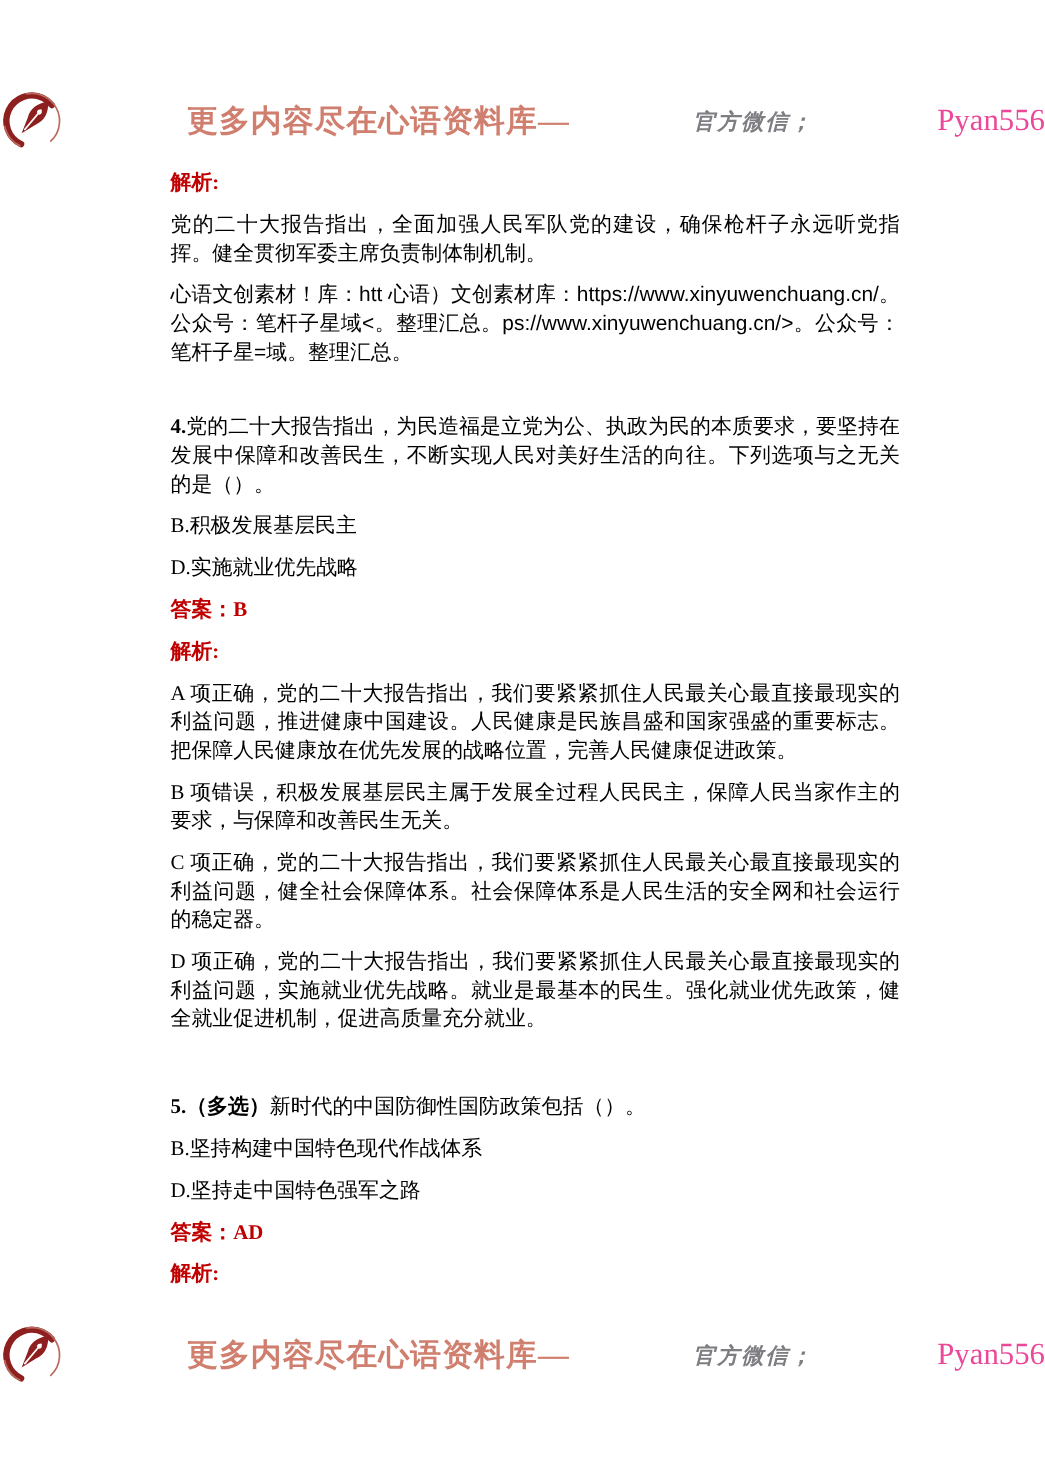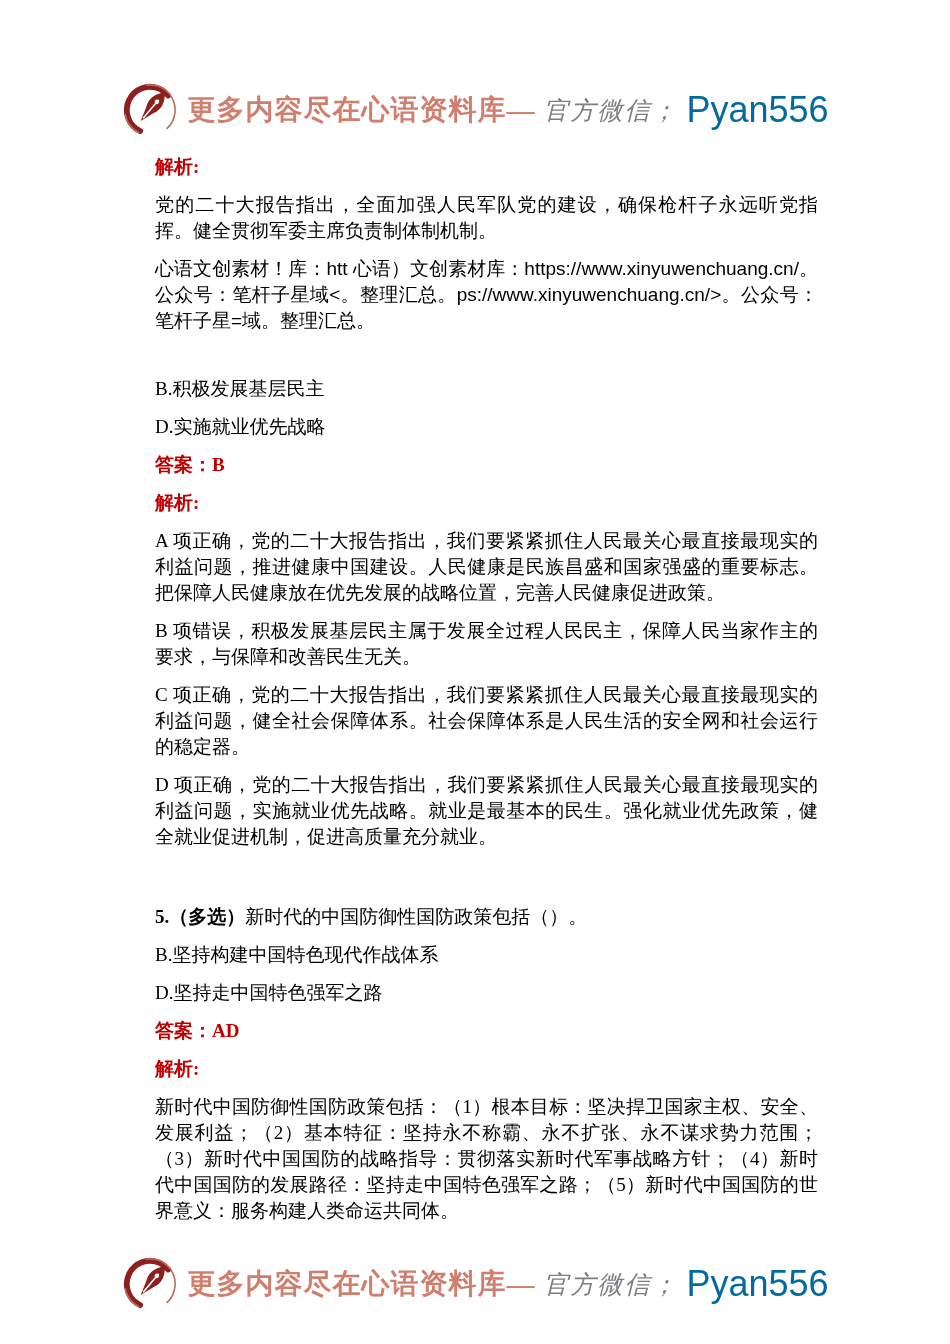--- a/index.html
+++ b/index.html
@@ -10,46 +10,46 @@
     background: #ffffff;
     overflow: hidden;
     font-family: "Liberation Serif", "DejaVu Serif", serif;
     color: #000000;
     box-sizing: border-box;
   }
   
   .wm {
     display: flex;
     align-items: center;
-    justify-content: center;
+    justify-content: space-between;
     gap: 8px;
     height: 64px;
   }
   .wm.header { padding-top: 78px; }
   .wm.footer { margin-top: 28px; }
   .wm .logo { width: 58px; height: 58px; flex: 0 0 auto; }
   .wm .wm-main {
     color: #d07f6f;
     font-size: 28px;
     font-weight: bold;
     letter-spacing: 1px;
     font-family: "Liberation Serif", "DejaVu Serif", serif;
   }
   .wm .wm-wechat {
     color: #7d7d82;
-    font-size: 25px;
+    font-size: 20px;
     font-style: italic;
-    font-weight: normal;
+    font-weight: bold;
     letter-spacing: 2px;
     font-family: "DejaVu Serif", serif;
   }
   .wm .wm-account {
-    color: #0369a1;
-    font-size: 36px;
-    font-family: Liberation Sans, sans-serif;
+    color: #ec4899;
+    font-size: 28px;
+    font-family: Liberation Serif, serif;
   }
   
   .content {
     margin: 6px 120px 0 143px;
     font-size: 19px;
     line-height: 26px;
   }
   .content p { margin: 12px; text-align: justify; }
   .red-label {
     color: #c00000;
@@ -85,37 +85,37 @@
   </div>
 
   <div class="content">
 
     <p class="red-label">解析:</p>
     <p>党的二十大报告指出，全面加强人民军队党的建设，确保枪杆子永远听党指挥。健全贯彻军委主席负责制体制机制。</p>
     <p class="hei">心语文创素材！库：htt 心语）文创素材库：https://www.xinyuwenchuang.cn/。公众号：笔杆子星域&lt;。整理汇总。ps://www.xinyuwenchuang.cn/&gt;。公众号：笔杆子星=域。整理汇总。</p>
 
     <div class="gap-q4"></div>
 
+    <p><span class="bold">4.</span><span>党的二十大报告指出，为民造福是立党为公、执政为民的本质要求，要坚持在发展中保障和改善民生，不断实现人民对美好生活的向往。下列选项与之无关的是（）。</span></p>
     <p>B.积极发展基层民主</p>
     <p>D.实施就业优先战略</p>
     <p class="red-label">答案：B</p>
     <p class="red-label">解析:</p>
     <p>A 项正确，党的二十大报告指出，我们要紧紧抓住人民最关心最直接最现实的利益问题，推进健康中国建设。人民健康是民族昌盛和国家强盛的重要标志。把保障人民健康放在优先发展的战略位置，完善人民健康促进政策。</p>
     <p>B 项错误，积极发展基层民主属于发展全过程人民民主，保障人民当家作主的要求，与保障和改善民生无关。</p>
     <p>C 项正确，党的二十大报告指出，我们要紧紧抓住人民最关心最直接最现实的利益问题，健全社会保障体系。社会保障体系是人民生活的安全网和社会运行的稳定器。</p>
     <p>D 项正确，党的二十大报告指出，我们要紧紧抓住人民最关心最直接最现实的利益问题，实施就业优先战略。就业是最基本的民生。强化就业优先政策，健全就业促进机制，促进高质量充分就业。</p>
 
     <div class="gap-q5"></div>
 
     <p><span class="bold">5.</span><span class="bold">（多选）</span><span>新时代的中国防御性国防政策包括（）。</span></p>
     <p>B.坚持构建中国特色现代作战体系</p>
     <p>D.坚持走中国特色强军之路</p>
     <p class="red-label">答案：AD</p>
     <p class="red-label">解析:</p>
-    <p>新时代中国防御性国防政策包括：（1）根本目标：坚决捍卫国家主权、安全、发展利益；（2）基本特征：坚持永不称霸、永不扩张、永不谋求势力范围；（3）新时代中国国防的战略指导：贯彻落实新时代军事战略方针；（4）新时代中国国防的发展路径：坚持走中国特色强军之路；（5）新时代中国国防的世界意义：服务构建人类命运共同体。</p>
 
   </div>
 
   <div class="wm footer">
     <span class="logo">
       <svg width="58" height="58" viewBox="0 0 60 60" aria-hidden="true">
         <circle cx="30" cy="30" r="24" fill="none" stroke="#8e1f1f" stroke-width="6" stroke-linecap="round" stroke-dasharray="86 65" transform="rotate(115 30 30)"></circle>
         <circle cx="30" cy="30" r="26" fill="none" stroke="#b96a5e" stroke-width="1.6" stroke-dasharray="40 30 25 40" transform="rotate(-40 30 30)"></circle>
         <g transform="rotate(40 30 30)">
           <path d="M30 6 C37 14 39 22 35 30 L30 45 L25 30 C21 22 23 14 30 6 Z" fill="#8e1f1f"></path>

